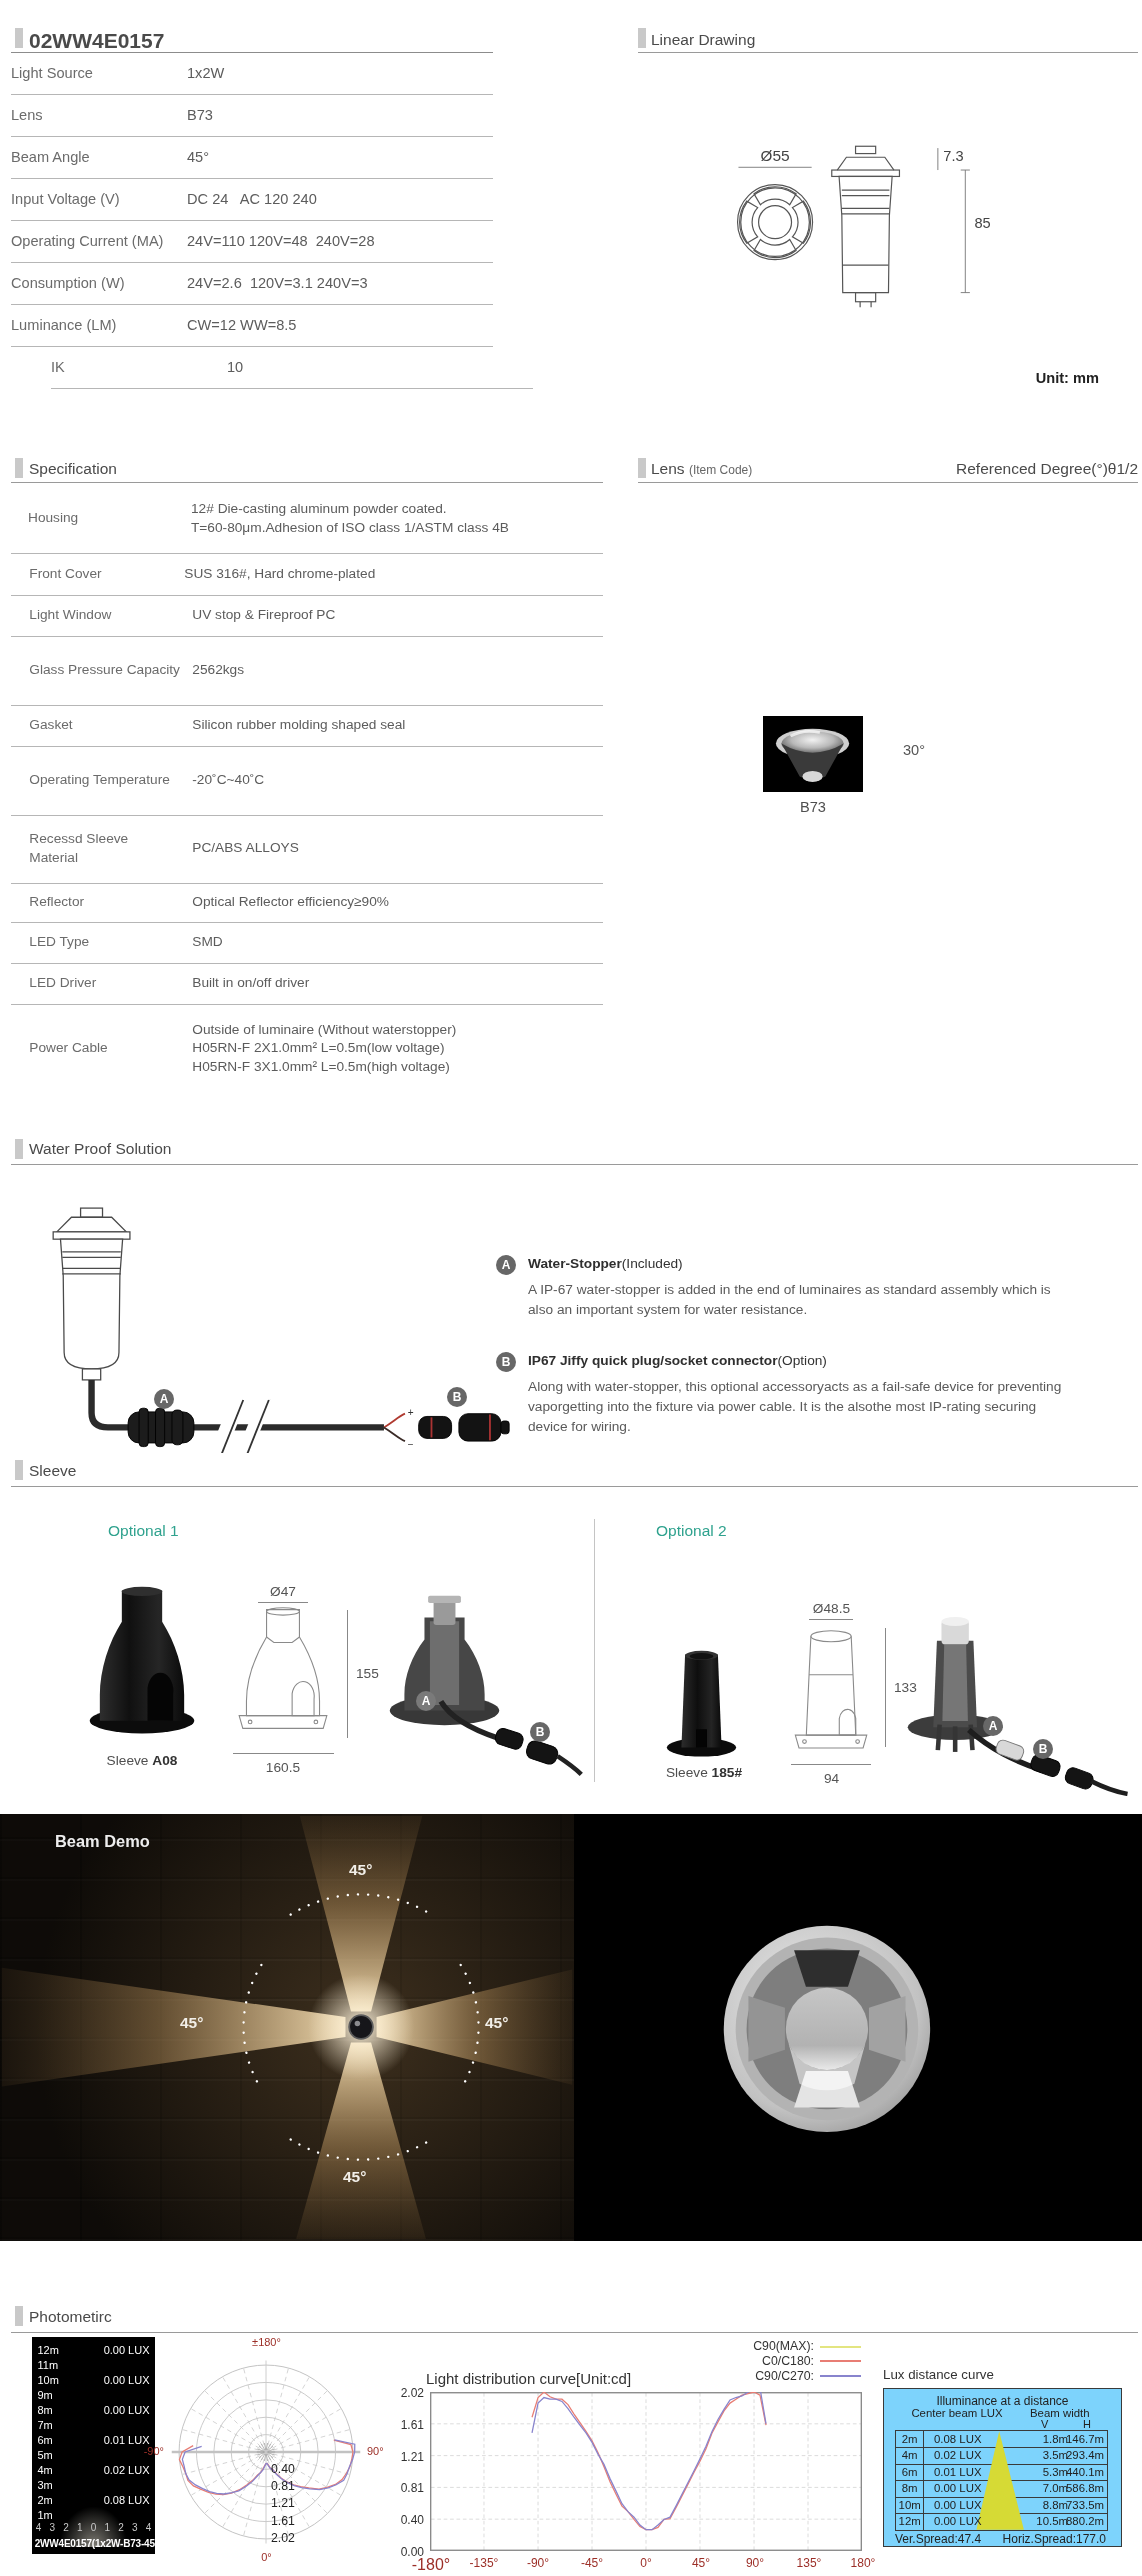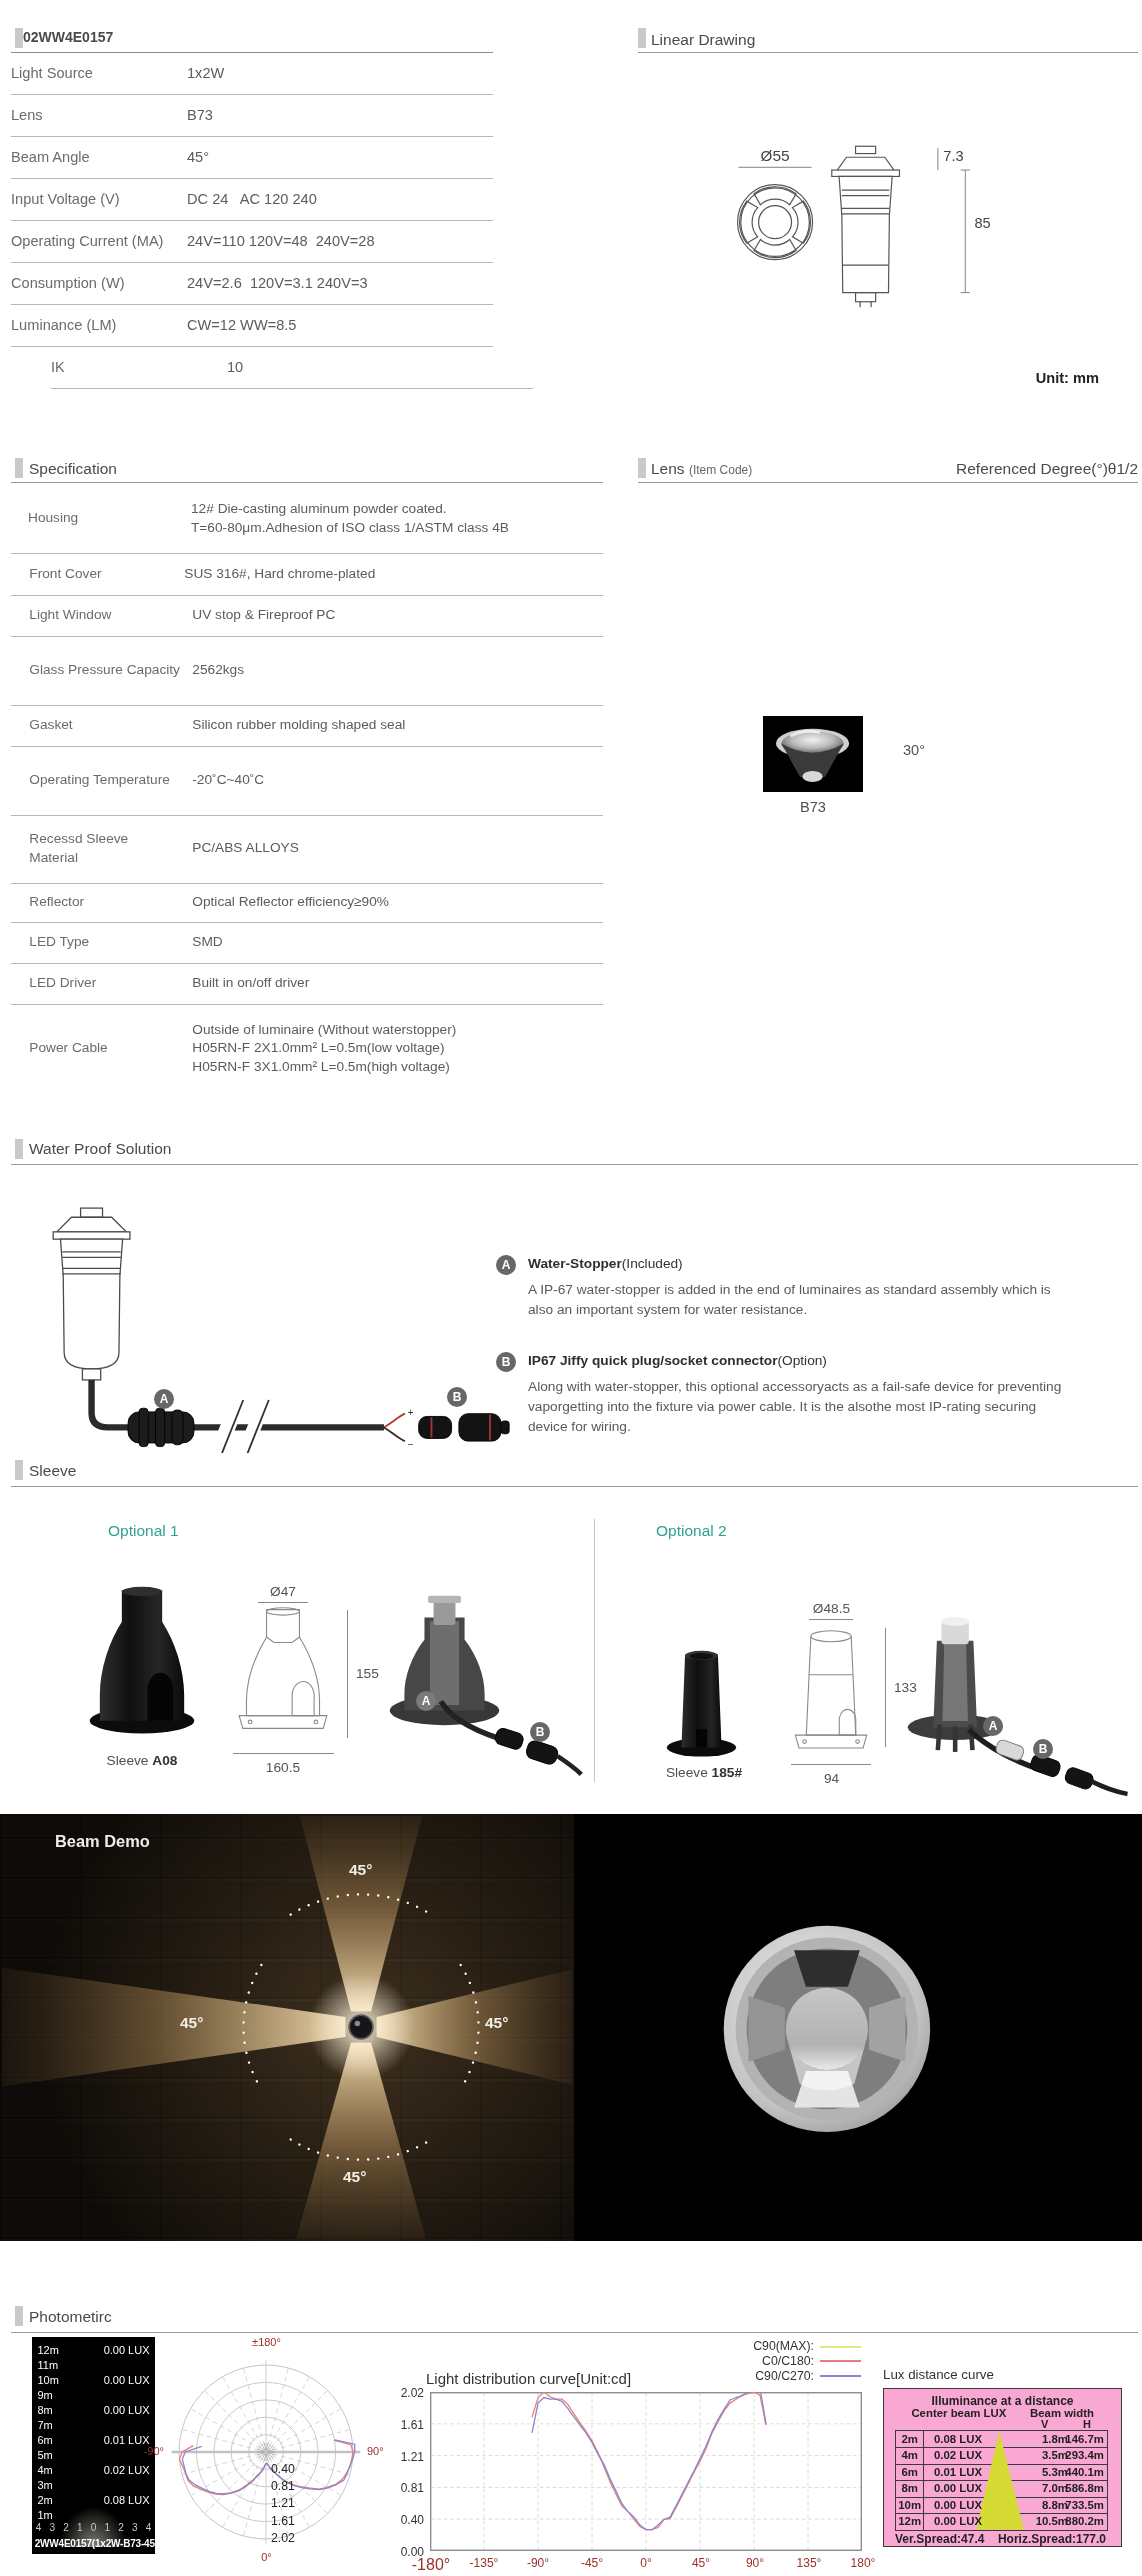--- a/index.html
+++ b/index.html
@@ -48,21 +48,21 @@
   .lux-cap{position:absolute;left:2.7px;bottom:4.6px;font-size:10px;font-weight:bold;letter-spacing:-0.2px;color:#fff;white-space:nowrap;}
   .lt-cell{position:absolute;font-size:12px;color:#222;white-space:nowrap;}
   svg text{font-family:"Liberation Sans",sans-serif;}
 </style>
 </head>
 <body>
 
 <div class="page">
 
   <div class="sec-bar" style="left:14.6px;top:28px;"></div>
-  <div class="sec-title" style="left:23px;top:29px;font-size:14px;"><b>02WW4E0157</b></div>
+  <div class="sec-title" style="left:29px;top:29px;font-size:21px;"><b>02WW4E0157</b></div>
   <div class="hline" style="left:11px;top:52px;width:482px;background:#8c8c8c;"></div>
 
   <div>
     <div class="trow" style="left:11px;top:53px;width:482px;height:41px;">
       <span class="t-label" style="width:176px;">Light Source</span>
       <span class="t-val">1x2W</span>
       </div>
     <div class="trow" style="left:11px;top:95px;width:482px;height:41px;">
       <span class="t-label" style="width:176px;">Lens</span>
       <span class="t-val">B73</span>
@@ -653,21 +653,21 @@
   <span class="ph-red" style="left:461px;top:2556px;width:46px;text-align:center;font-size:12px;">-135°</span>
   <span class="ph-red" style="left:515px;top:2556px;width:46px;text-align:center;font-size:12px;">-90°</span>
   <span class="ph-red" style="left:569px;top:2556px;width:46px;text-align:center;font-size:12px;">-45°</span>
   <span class="ph-red" style="left:623px;top:2556px;width:46px;text-align:center;font-size:12px;">0°</span>
   <span class="ph-red" style="left:678px;top:2556px;width:46px;text-align:center;font-size:12px;">45°</span>
   <span class="ph-red" style="left:732px;top:2556px;width:46px;text-align:center;font-size:12px;">90°</span>
   <span class="ph-red" style="left:786px;top:2556px;width:46px;text-align:center;font-size:12px;">135°</span>
   <span class="ph-red" style="left:840px;top:2556px;width:46px;text-align:center;font-size:12px;">180°</span>
 
   <span class="ph-small" style="left:883px;top:2367px;font-size:13.3px;">Lux distance curve</span>
-  <div class="abs" style="left:883px;top:2388px;width:237px;height:157px;border:1.8px solid #3a3a3a;background:#f9a8d4;font-weight:bold;">
+  <div class="abs" style="left:883px;top:2388px;width:237px;height:157px;border:1.8px solid #3a3a3a;background:#7dd3fc;">
     <span class="lt-cell" style="left:0;top:4.6px;width:100%;text-align:center;">Illuminance at a distance</span>
     <span class="lt-cell" style="left:27.4px;top:18.3px;font-size:11.4px;">Center beam LUX</span>
     <span class="lt-cell" style="left:146px;top:18.3px;font-size:11.4px;">Beam width</span>
     <span class="lt-cell" style="left:157px;top:29px;font-size:11px;">V</span>
     <span class="lt-cell" style="left:199px;top:29px;font-size:11px;">H</span>
 
     <div class="abs" style="left:11px;top:41px;width:211px;height:99px;border:0.9px solid #3a3a3a;">
       <div class="abs" style="left:27.4px;top:0;width:0.9px;height:99px;background:#3a3a3a;"></div>
       <div class="abs" style="left:0;top:16.4px;width:211px;height:0.9px;background:#3a3a3a;"></div>
       <div class="abs" style="left:0;top:33px;width:211px;height:0.9px;background:#3a3a3a;"></div>

